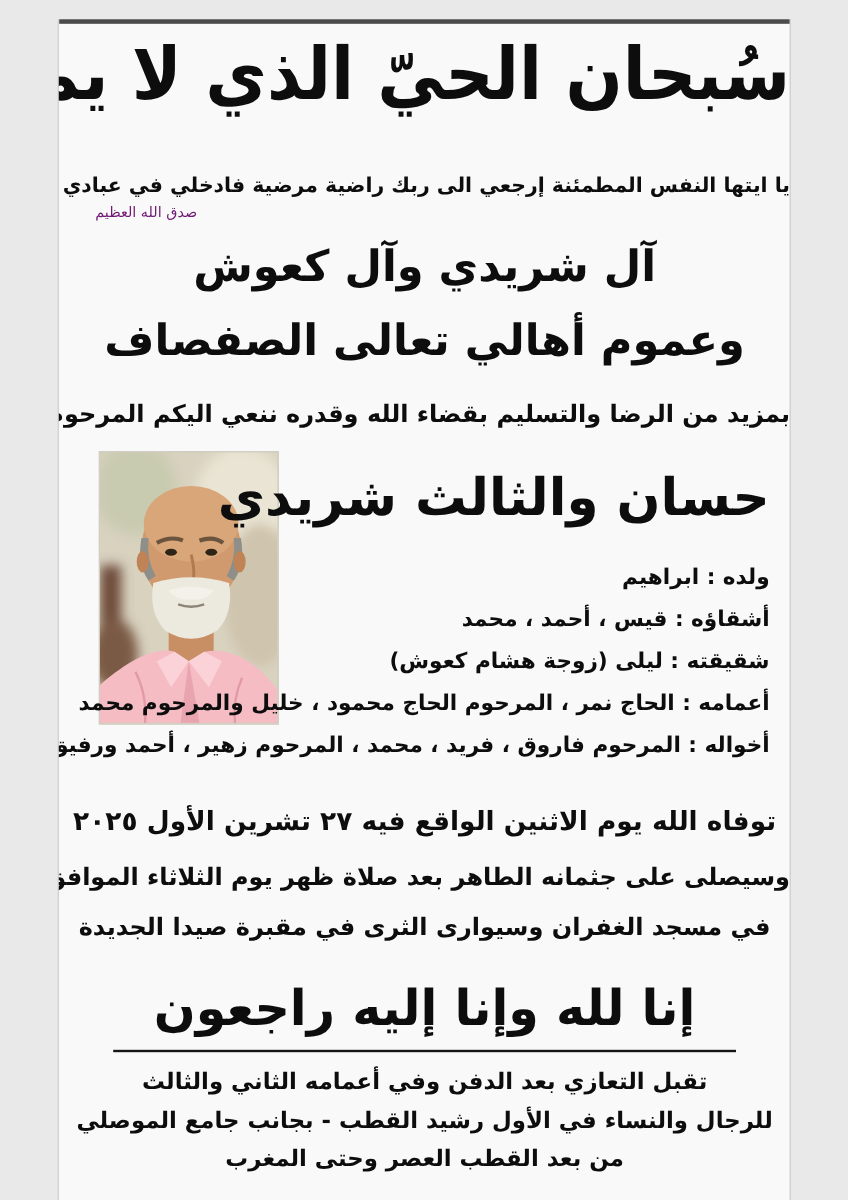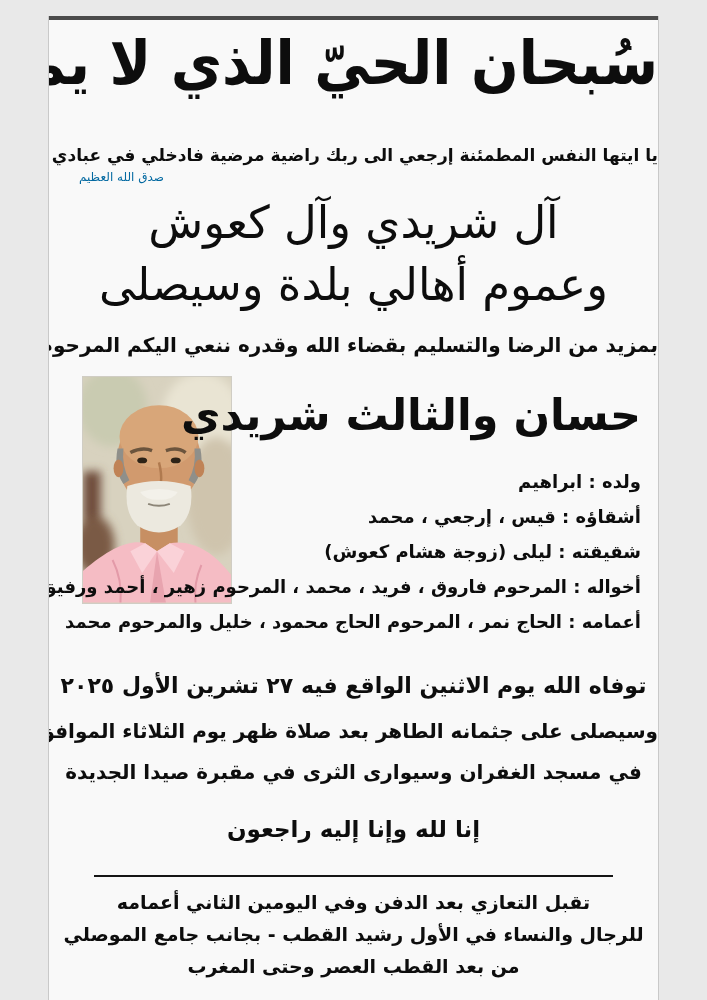--- a/index.html
+++ b/index.html
@@ -26,26 +26,26 @@
     letter-spacing:-2px;
     transform:scaleY(1.08);
     white-space:nowrap;
   }
   .verse{
     position:absolute;top:129px;left:0;right:0;
     text-align:center;font-size:17px;font-weight:bold;white-space:nowrap;
   }
   .attribution{
     position:absolute;top:154px;left:30px;
-    font-size:12px;color:#0369a1;letter-spacing:1px;
+    font-size:12px;color:#701a75;letter-spacing:1px;
     direction:rtl;
   }
   .families{
     position:absolute;top:176px;left:0;right:0;
-    text-align:center;font-size:45px;font-weight:normal;line-height:62px;
+    text-align:center;font-size:36px;font-weight:bold;line-height:62px;
     white-space:nowrap;
   }
   .intro{
     position:absolute;top:317px;left:0;right:0;
     text-align:center;font-size:20px;font-weight:bold;white-space:nowrap;
   }
 
   .photo{
     position:absolute;top:360px;left:33px;
     width:150px;height:228px;
@@ -71,21 +71,21 @@
   .death-line-2{
     position:absolute;top:703px;left:0;right:0;
     text-align:center;font-size:20px;font-weight:bold;white-space:nowrap;
   }
   .death-line-3{
     position:absolute;top:744px;left:0;right:0;
     text-align:center;font-size:20px;font-weight:bold;white-space:nowrap;
   }
   .istirjaa{
     position:absolute;top:800px;left:0;right:0;
-    text-align:center;font-size:23px;font-weight:bold;letter-spacing:-1px;
+    text-align:center;font-size:41px;font-weight:bold;letter-spacing:-1px;
   }
   .divider{
     position:absolute;top:859px;left:45px;right:45px;
     border-top:2px solid #151515;
   }
   .condolences{
     position:absolute;top:870px;left:0;right:0;
     text-align:center;font-size:19px;font-weight:bold;line-height:32px;
   }
   .condolences div{white-space:nowrap;}
@@ -98,21 +98,21 @@
   <div class="top-bar"></div>
 
   <div class="calligraphy">سُبحان الحيّ الذي لا يموت</div>
 
   <div class="verse">يا ايتها النفس المطمئنة إرجعي الى ربك راضية مرضية فادخلي في عبادي وادخلي جنتي</div>
 
   <div class="attribution">صدق الله العظيم</div>
 
   <div class="families">
     <div>آل شريدي وآل كعوش</div>
-    <div>وعموم أهالي بلدة وسيصلى</div>
+    <div>وعموم أهالي تعالى الصفصاف</div>
   </div>
 
   <div class="intro">بمزيد من الرضا والتسليم بقضاء الله وقدره ننعي اليكم المرحوم بإذن الله تعالى</div>
 
   <div class="photo">
     <svg viewBox="0 0 150 228" xmlns="http://www.w3.org/2000/svg">
       <defs>
         <filter id="blur1" x="-20%" y="-20%" width="140%" height="140%">
           <feGaussianBlur stdDeviation="5"></feGaussianBlur>
         </filter>
@@ -156,34 +156,34 @@
       <path d="M75,176 L68,228 L84,228 Z" fill="#e8a4af"></path>
       <path d="M30,185 q10,20 8,43" stroke="#e39aa8" stroke-width="2" fill="none"></path>
       <path d="M120,190 q-8,18 -6,38" stroke="#e39aa8" stroke-width="2" fill="none"></path>
     </svg>
   </div>
 
   <div class="name">حسان والثالث شريدي</div>
 
   <div class="relatives">
     <div class="rel">ولده : ابراهيم</div>
-    <div class="rel">أشقاؤه : قيس ، إرجعي ، محمد</div>
+    <div class="rel">أشقاؤه : قيس ، أحمد ، محمد</div>
     <div class="rel">شقيقته : ليلى (زوجة هشام كعوش)</div>
+    <div class="rel">أعمامه : الحاج نمر ، المرحوم الحاج محمود ، خليل والمرحوم محمد</div>
     <div class="rel">أخواله : المرحوم فاروق ، فريد ، محمد ، المرحوم زهير ، أحمد ورفيق</div>
-    <div class="rel">أعمامه : الحاج نمر ، المرحوم الحاج محمود ، خليل والمرحوم محمد</div>
   </div>
 
   <div class="death-line-1">توفاه الله يوم الاثنين  الواقع فيه ٢٧ تشرين الأول ٢٠٢٥</div>
   <div class="death-line-2">وسيصلى على جثمانه الطاهر بعد صلاة ظهر يوم  الثلاثاء الموافق ٢٩ تشرين الاول ٢٠٢٥</div>
   <div class="death-line-3">في مسجد الغفران وسيوارى الثرى في مقبرة صيدا الجديدة</div>
 
   <div class="istirjaa">إنا لله وإنا إليه راجعون</div>
 
   <div class="divider"></div>
 
   <div class="condolences">
-    <div>تقبل التعازي بعد الدفن وفي اليومين الثاني أعمامه</div>
+    <div>تقبل التعازي بعد الدفن وفي أعمامه الثاني والثالث</div>
     <div>للرجال والنساء في الأول رشيد القطب - بجانب جامع الموصلي</div>
     <div>من بعد القطب العصر وحتى المغرب</div>
   </div>
 
   <div class="bottom-bar"></div>
 </div>
 
 </body></html>

